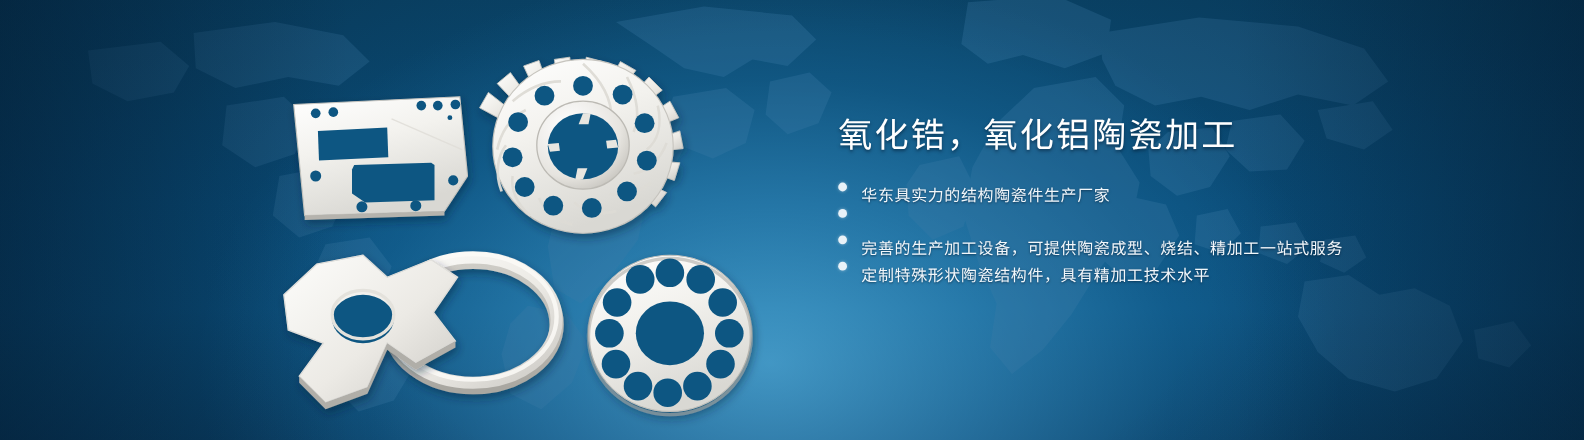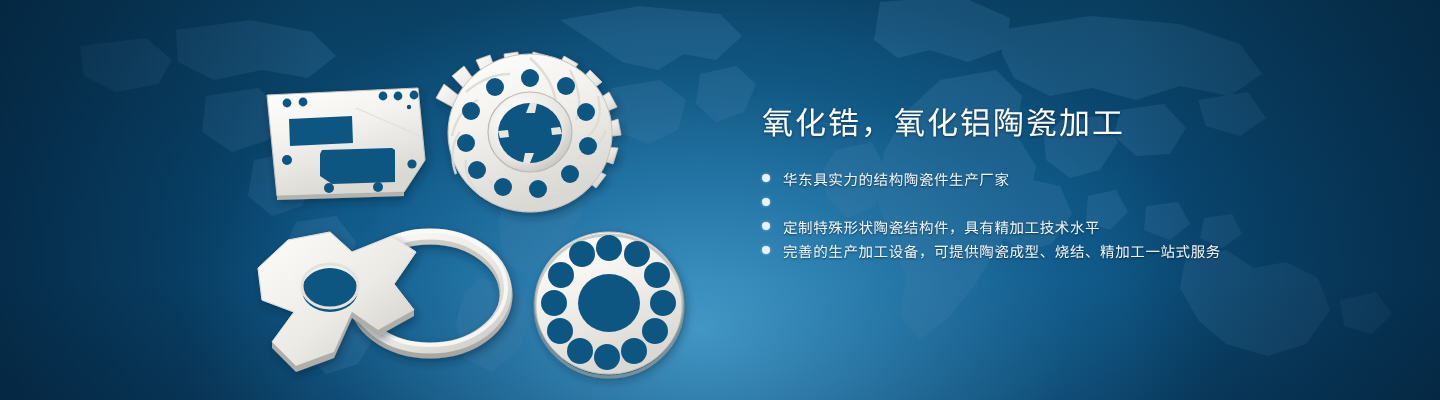--- a/index.html
+++ b/index.html
@@ -47,21 +47,21 @@
     color:#ffffff;
     font-size:31px;
     line-height:40px;
     letter-spacing:2px;
     font-weight:400;
     text-shadow:0 1px 3px rgba(0,20,40,.55);
     white-space:nowrap;
   }
   .bullets{ list-style:none; margin-top:22px; }
   .bullet{
-    display:flex; align-items:center;
+    display:flex; 
     height:24px;
     color:#f2f7fb;
     font-size:14.5px;
     letter-spacing:.6px;
     text-shadow:0 1px 2px rgba(0,18,36,.6);
     white-space:nowrap;
   }
   .dot{
     width:8px; height:8px; border-radius:50%;
     background:#e9f2f8;
@@ -263,22 +263,22 @@
     <ul class="bullets">
       <li class="bullet">
         <span class="dot"></span>
         <span>华东具实力的结构陶瓷件生产厂家</span>
       </li>
       <li class="bullet">
         <span class="dot"></span>
       </li>
       <li class="bullet">
         <span class="dot"></span>
+        <span>完善的生产加工设备，可提供陶瓷成型、烧结、精加工一站式服务</span>
+      </li>
+      <li class="bullet">
+        <span class="dot"></span>
         <span>定制特殊形状陶瓷结构件，具有精加工技术水平</span>
-      </li>
-      <li class="bullet">
-        <span class="dot"></span>
-        <span>完善的生产加工设备，可提供陶瓷成型、烧结、精加工一站式服务</span>
       </li>
     </ul>
   </div>
 
 </div>
 
 </body></html>

